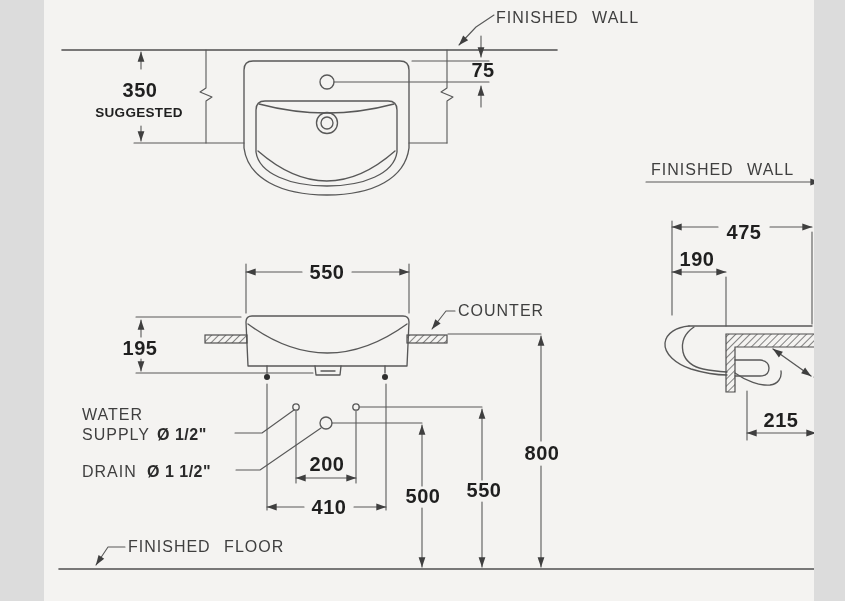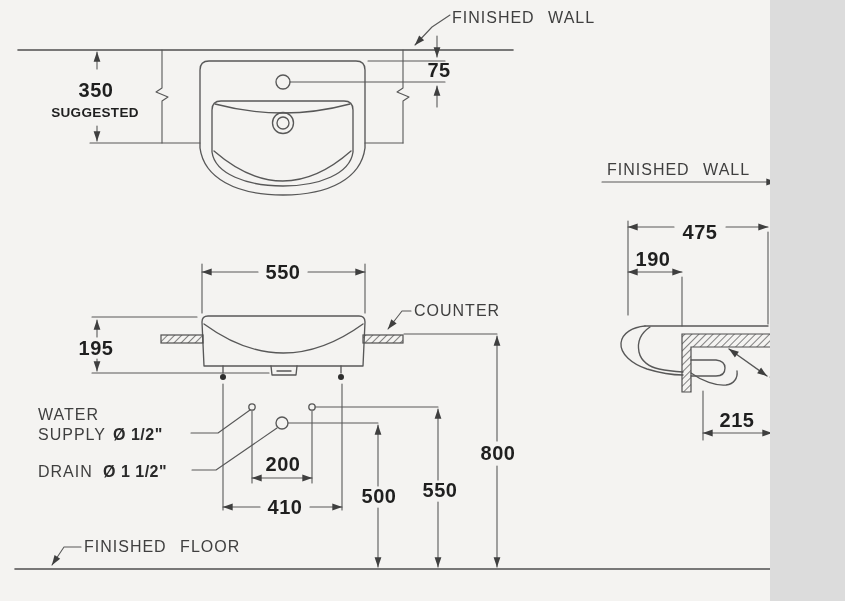--- a/index.html
+++ b/index.html
@@ -1,16 +1,16 @@
 <!DOCTYPE html>
 <html><head>
 <meta charset="utf-8">
 <style>
   html,body{margin:0;padding:0;background:#dcdcdc;}
-  .canvas{position:relative;width:770px;height:601px;background:#f4f3f1;overflow:hidden;}
+  .canvas{position:relative;width:770px;height:601px;background:#f4f3f1;overflow:hidden;margin-left:44px;}
   svg{position:absolute;inset:0;}
   .obj{stroke:#4f4f4f;stroke-width:1.6;fill:none;stroke-linecap:round;stroke-linejoin:round;}
   .basin{stroke:#585858;stroke-width:1.35;fill:none;stroke-linecap:round;stroke-linejoin:round;}
   .dim{stroke:#585858;stroke-width:1.1;fill:none;stroke-linecap:round;stroke-linejoin:round;}
   .hatched{fill:url(#hatch);stroke:#4f4f4f;stroke-width:1.2;}
   .dot{fill:#2e2e2e;stroke:none;}
   text{font-family:"Liberation Sans","DejaVu Sans",sans-serif;fill:#3f3f3f;}
   .lbl{font-size:16px;letter-spacing:1px;word-spacing:8px;}
   .num{font-size:20px;font-weight:bold;fill:#1f1f1f;letter-spacing:0.5px;text-anchor:middle;}
   .numsm{font-size:13.5px;font-weight:bold;fill:#1f1f1f;text-anchor:middle;letter-spacing:0.3px;}

